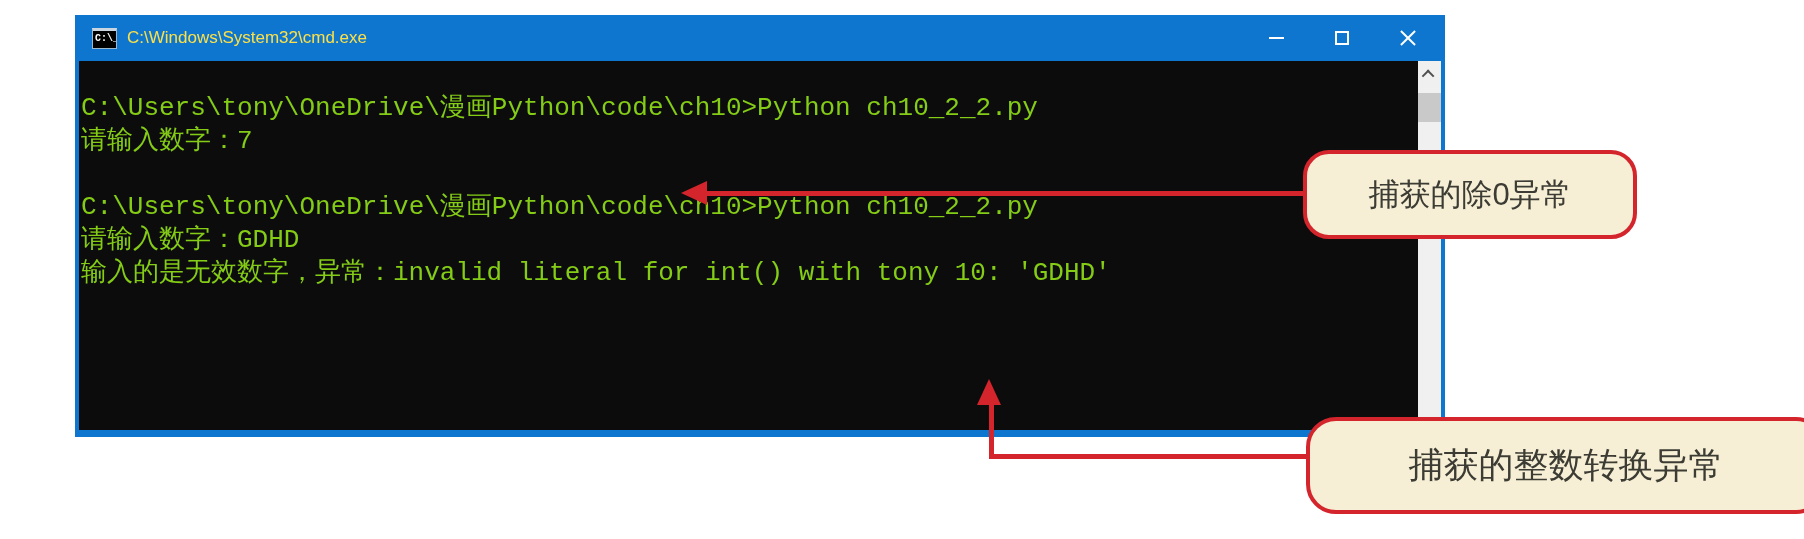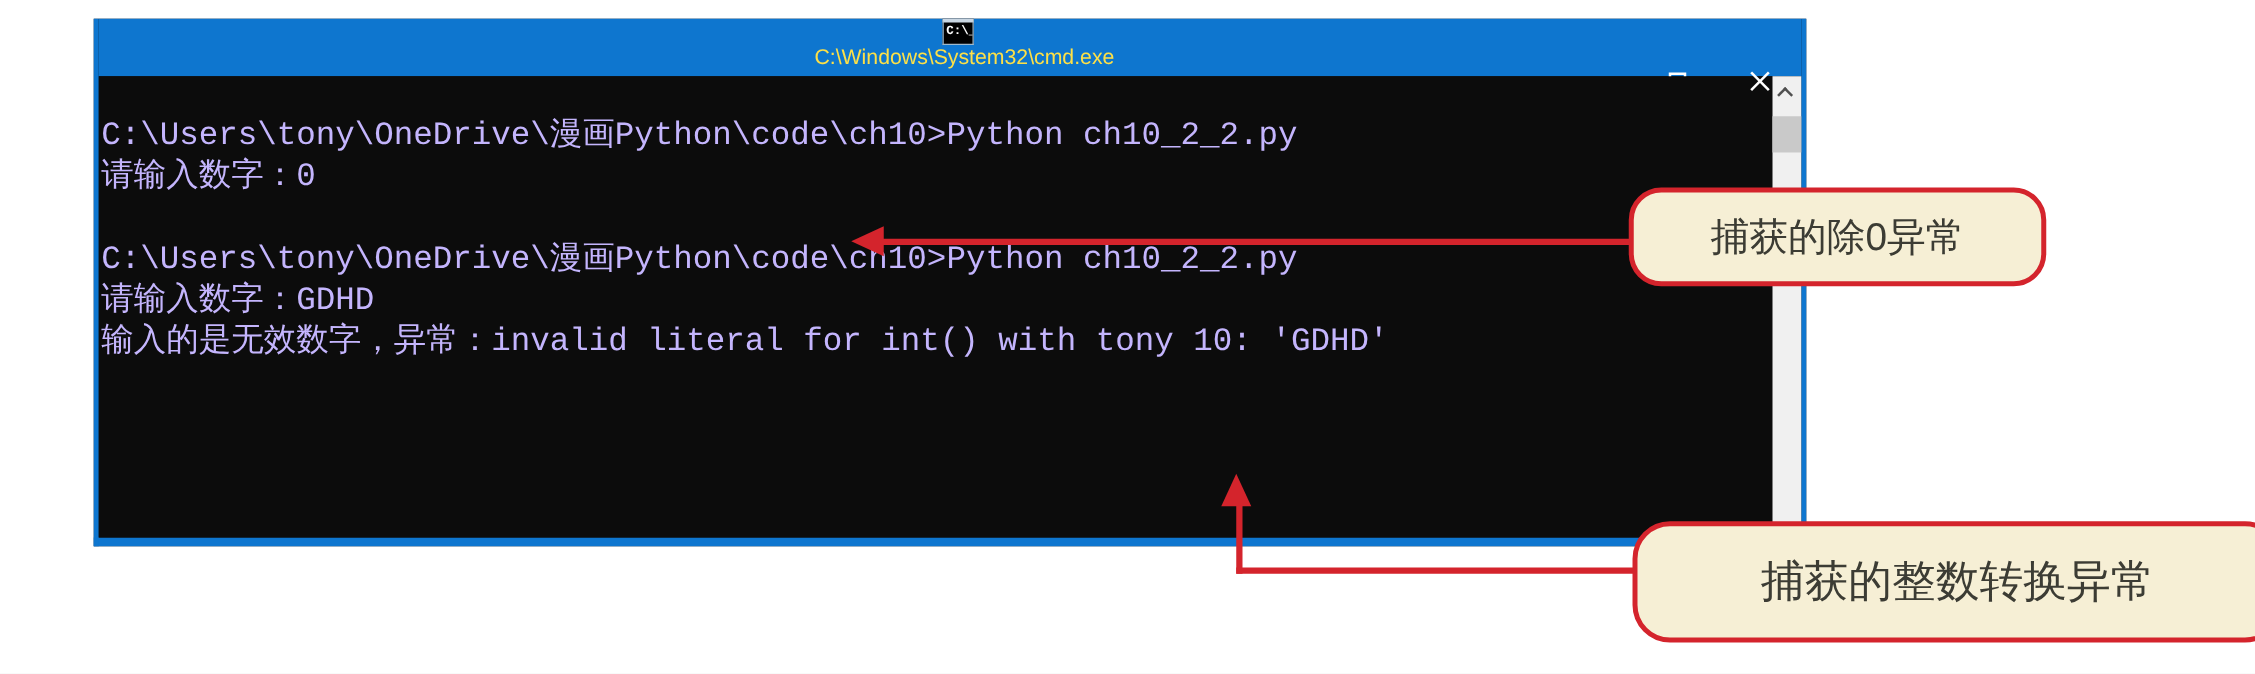--- a/index.html
+++ b/index.html
@@ -5,55 +5,55 @@
   * { margin:0; padding:0; box-sizing:border-box; }
   html,body { width:1804px; height:539px; background:#ffffff; overflow:hidden;
               font-family:"Liberation Sans", sans-serif; }
   #canvas { position:relative; width:1804px; height:539px; background:#ffffff; }
 
   
   .cmd-window { position:absolute; left:75px; top:15px; width:1370px; height:422px;
                 border-left:4px solid #0e76cf; border-right:4px solid #0e76cf;
                 border-bottom:7px solid #0e76cf; background:#0c0c0c; }
   .titlebar { height:46px; background:#0e76cf; display:flex; align-items:center;
-              padding-left:13px;flex-direction:column; }
+              padding-left:13px; }
   .cmd-icon { width:25px; height:21px; background:#000; border:1px solid #9db8cc;
               border-top:3px solid #c9d6e2; color:#fff; font-family:"Liberation Mono",monospace;
               font-size:10px; font-weight:bold; line-height:16px; padding-left:2px;
               flex:0 0 auto; overflow:hidden; }
   .title-text { color:#fde047; font-size:17px; margin-left:10px; white-space:nowrap; }
   .controls { margin-left:auto; display:flex; height:100%; }
   .ctrl-btn { width:66px; height:100%; display:flex; align-items:center; justify-content:center; }
   .min-glyph { width:15px; height:2px; background:#ffffff; }
   .max-glyph { width:14px; height:14px; border:2px solid #ffffff; background:transparent; }
   .close-glyph { position:relative; width:18px; height:18px; }
   .close-glyph i { position:absolute; left:-1px; top:8px; width:20px; height:2px; background:#fff; }
   .close-glyph i.a { transform:rotate(45deg); }
   .close-glyph i.b { transform:rotate(-45deg); }
 
   .window-body { display:flex; height:369px; }
   .terminal { flex:1; background:#0c0c0c; padding:31px 4px 0 2px; overflow:hidden; }
-  .term-line { color:#c4b5fd; font-family:"Liberation Mono","DejaVu Sans Mono",monospace;
+  .term-line { color:#84cc16; font-family:"Liberation Mono","DejaVu Sans Mono",monospace;
                font-size:26px; line-height:33px; height:33px; white-space:pre; }
   .cursor { display:inline-block; width:22px; height:13px; background:#ffffff;
             margin-left:3px; vertical-align:baseline; }
 
   
   .scrollbar { position:relative; width:23px; background:#f0f0f0; flex:0 0 auto; }
   .scroll-up { position:absolute; top:0; left:0; width:23px; height:26px;
                display:flex; align-items:center; justify-content:center; }
   .chev-up { width:9px; height:9px; border-top:2px solid #505050; border-left:2px solid #505050;
              transform:rotate(45deg) translateY(2px); }
   .scroll-thumb { position:absolute; top:32px; left:0; width:23px; height:29px; background:#c9c9c9; }
 
   
   .callout { position:absolute; background:#f6efd5; border:4px solid #d4242c;
              display:flex; align-items:center; justify-content:center;
              color:#3c3c34; z-index:5; }
-  .callout-1 { left:1303px; top:150px; width:334px; height:79px; border-radius:26px; font-size:31px; }
+  .callout-1 { left:1303px; top:150px; width:334px; height:89px; border-radius:26px; font-size:31px; }
   .callout-2 { left:1306px; top:417px; width:520px; height:97px; border-radius:30px; font-size:35px; }
 
   
   .arrow-part { position:absolute; background:#d4242c; z-index:4; }
   .a1-line { left:705px; top:191px; width:601px; height:5px; }
   .a1-head { position:absolute; left:681px; top:181px; width:0; height:0; z-index:4;
              border-top:12px solid transparent; border-bottom:12px solid transparent;
              border-right:26px solid #d4242c; background:none; }
   .a2-vline { left:989px; top:397px; width:5px; height:62px; }
   .a2-hline { left:989px; top:454px; width:320px; height:5px; }
@@ -87,21 +87,21 @@
               <i class="a"></i>
               <i class="b"></i>
             </div>
         </div>
       </div>
     </div>
 
     <div class="window-body">
       <div class="terminal">
         <div class="term-line">C:\Users\tony\OneDrive\漫画Python\code\ch10&gt;Python ch10_2_2.py</div>
-        <div class="term-line">请输入数字：0</div>
+        <div class="term-line">请输入数字：7</div>
         <div class="term-line"></div>
         <div class="term-line">C:\Users\tony\OneDrive\漫画Python\code\ch10&gt;Python ch10_2_2.py</div>
         <div class="term-line">请输入数字：GDHD</div>
         <div class="term-line">输入的是无效数字，异常：invalid literal for int() with tony 10: 'GDHD'</div>
         <div class="term-line"></div>
         <div class="term-line"></div>
       </div>
 
       <div class="scrollbar">
         <div class="scroll-up">

